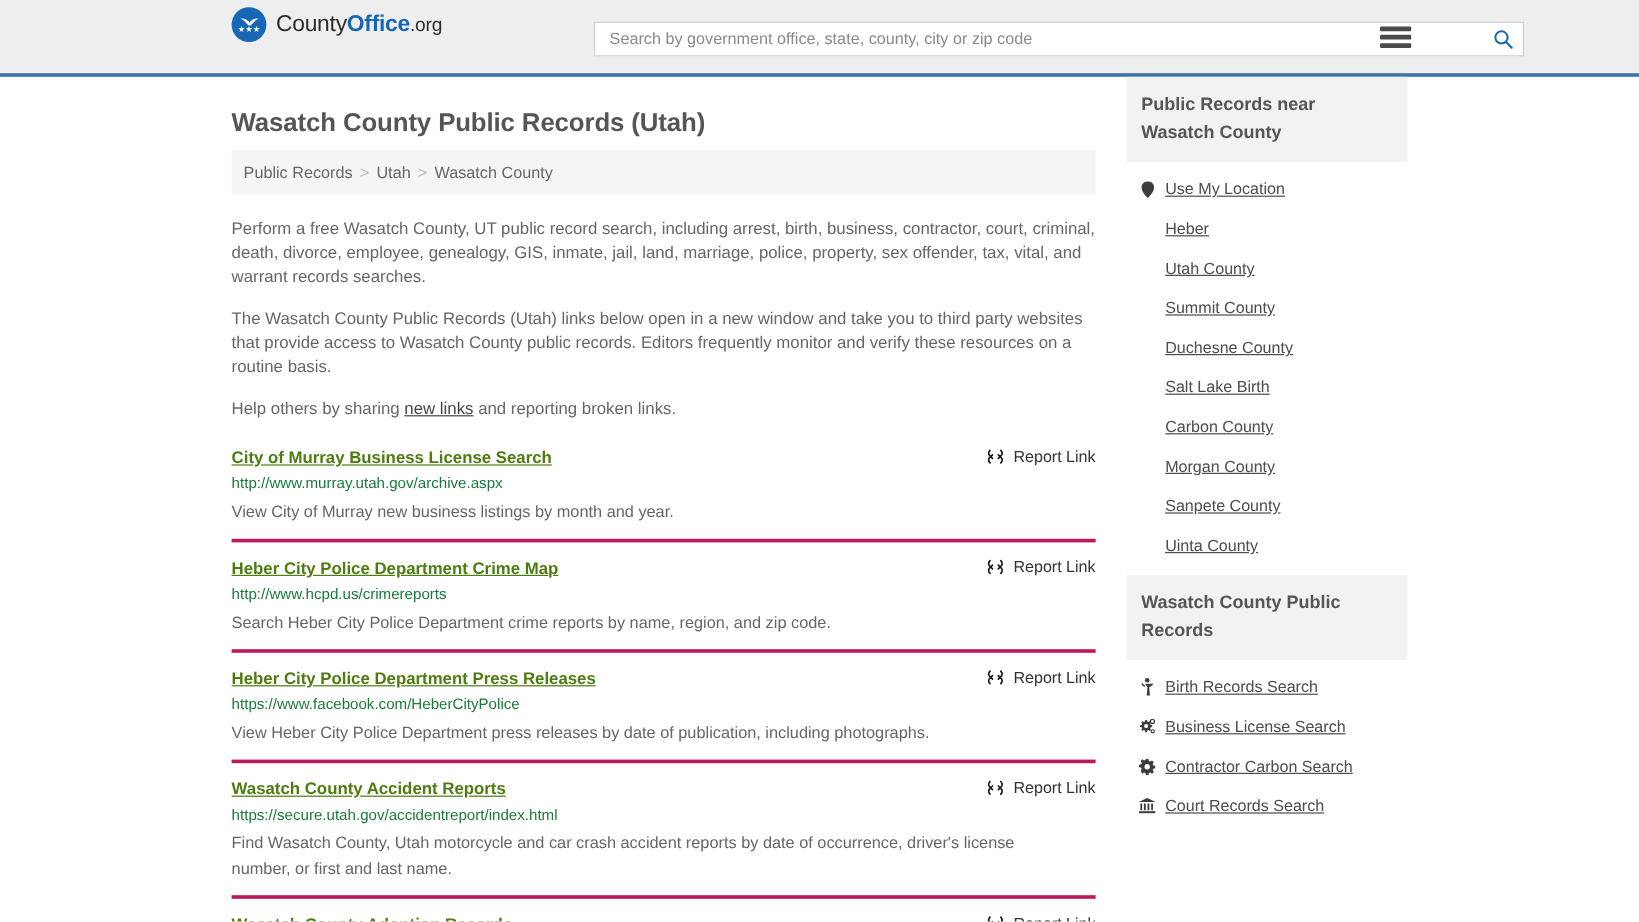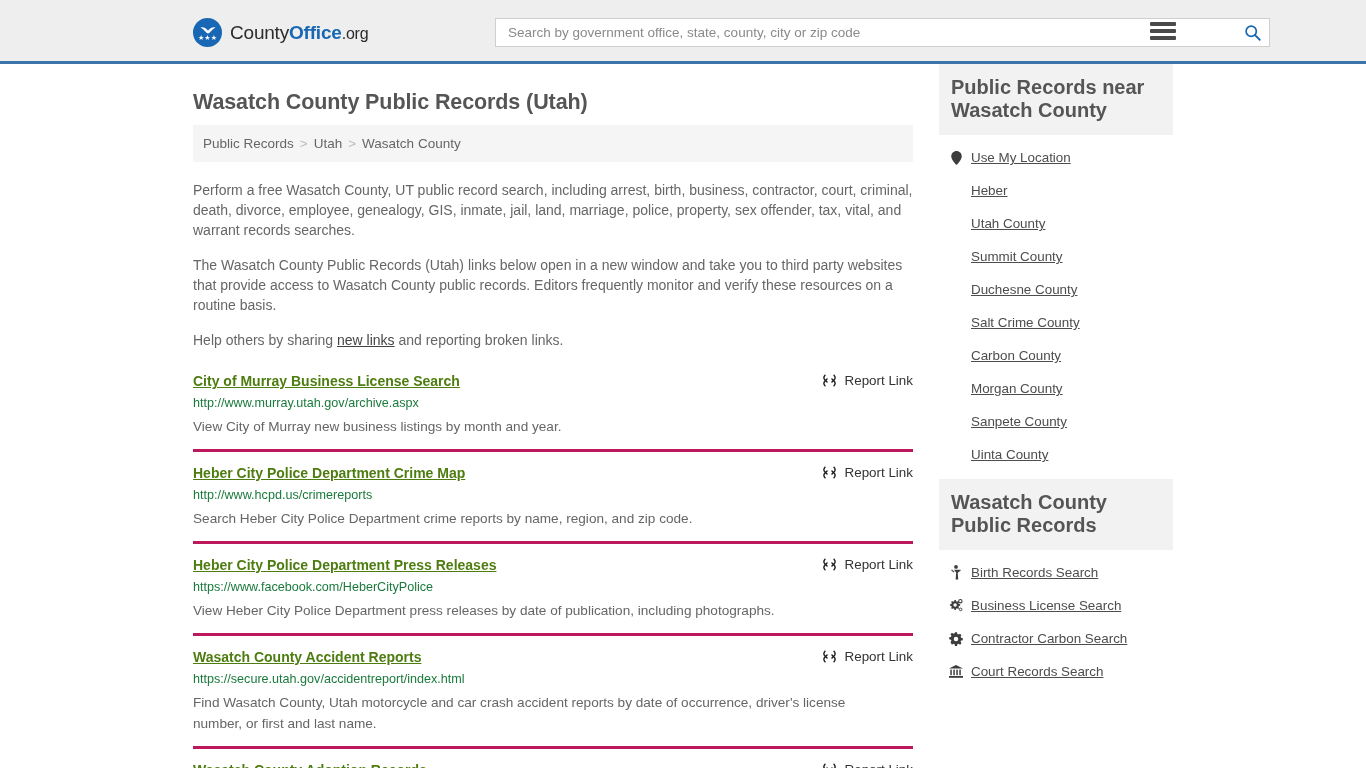--- a/index.html
+++ b/index.html
@@ -18,21 +18,21 @@
     position: relative;
     height: 64px;
     background: #eeeeee;
     border-bottom: 3px solid #3a74ab;
     display: flex;
     align-items: center;
   }
   .brand {
     position: absolute;
     left: 193px;
-    top: 18px;
+    top: 6px;
     display: flex;
     align-items: center;
     gap: 8px;
     text-decoration: none;
   }
   .brand-mark {
     width: 29px; height: 29px;
     border-radius: 50%;
     background: #1767b4;
     display: flex;
@@ -209,21 +209,21 @@
     line-height: 21px;
     margin-top: 4px;
     max-width: 700px;
   }
 
   
   .side-card { margin-bottom: 8px; }
   .side-head {
     background: #f2f2f2;
     padding: 12px 12px 13px 12px;
-    font-size: 20px;
+    font-size: 15px;
     font-weight: bold;
     color: #555;
     line-height: 23px;
   }
   .side-list { padding: 6px 0 0 0; }
   .side-item {
     display: flex;
     align-items: center;
     gap: 8px;
     padding: 9px 0 9px 10px;
@@ -403,21 +403,21 @@
             <div class="side-item">
               <span class="side-icon"></span>
               <a href="#">Summit County</a>
             </div>
             <div class="side-item">
               <span class="side-icon"></span>
               <a href="#">Duchesne County</a>
             </div>
             <div class="side-item">
               <span class="side-icon"></span>
-              <a href="#">Salt Crime County</a>
+              <a href="#">Salt Lake Birth</a>
             </div>
             <div class="side-item">
               <span class="side-icon"></span>
               <a href="#">Carbon County</a>
             </div>
             <div class="side-item">
               <span class="side-icon"></span>
               <a href="#">Morgan County</a>
             </div>
             <div class="side-item">

